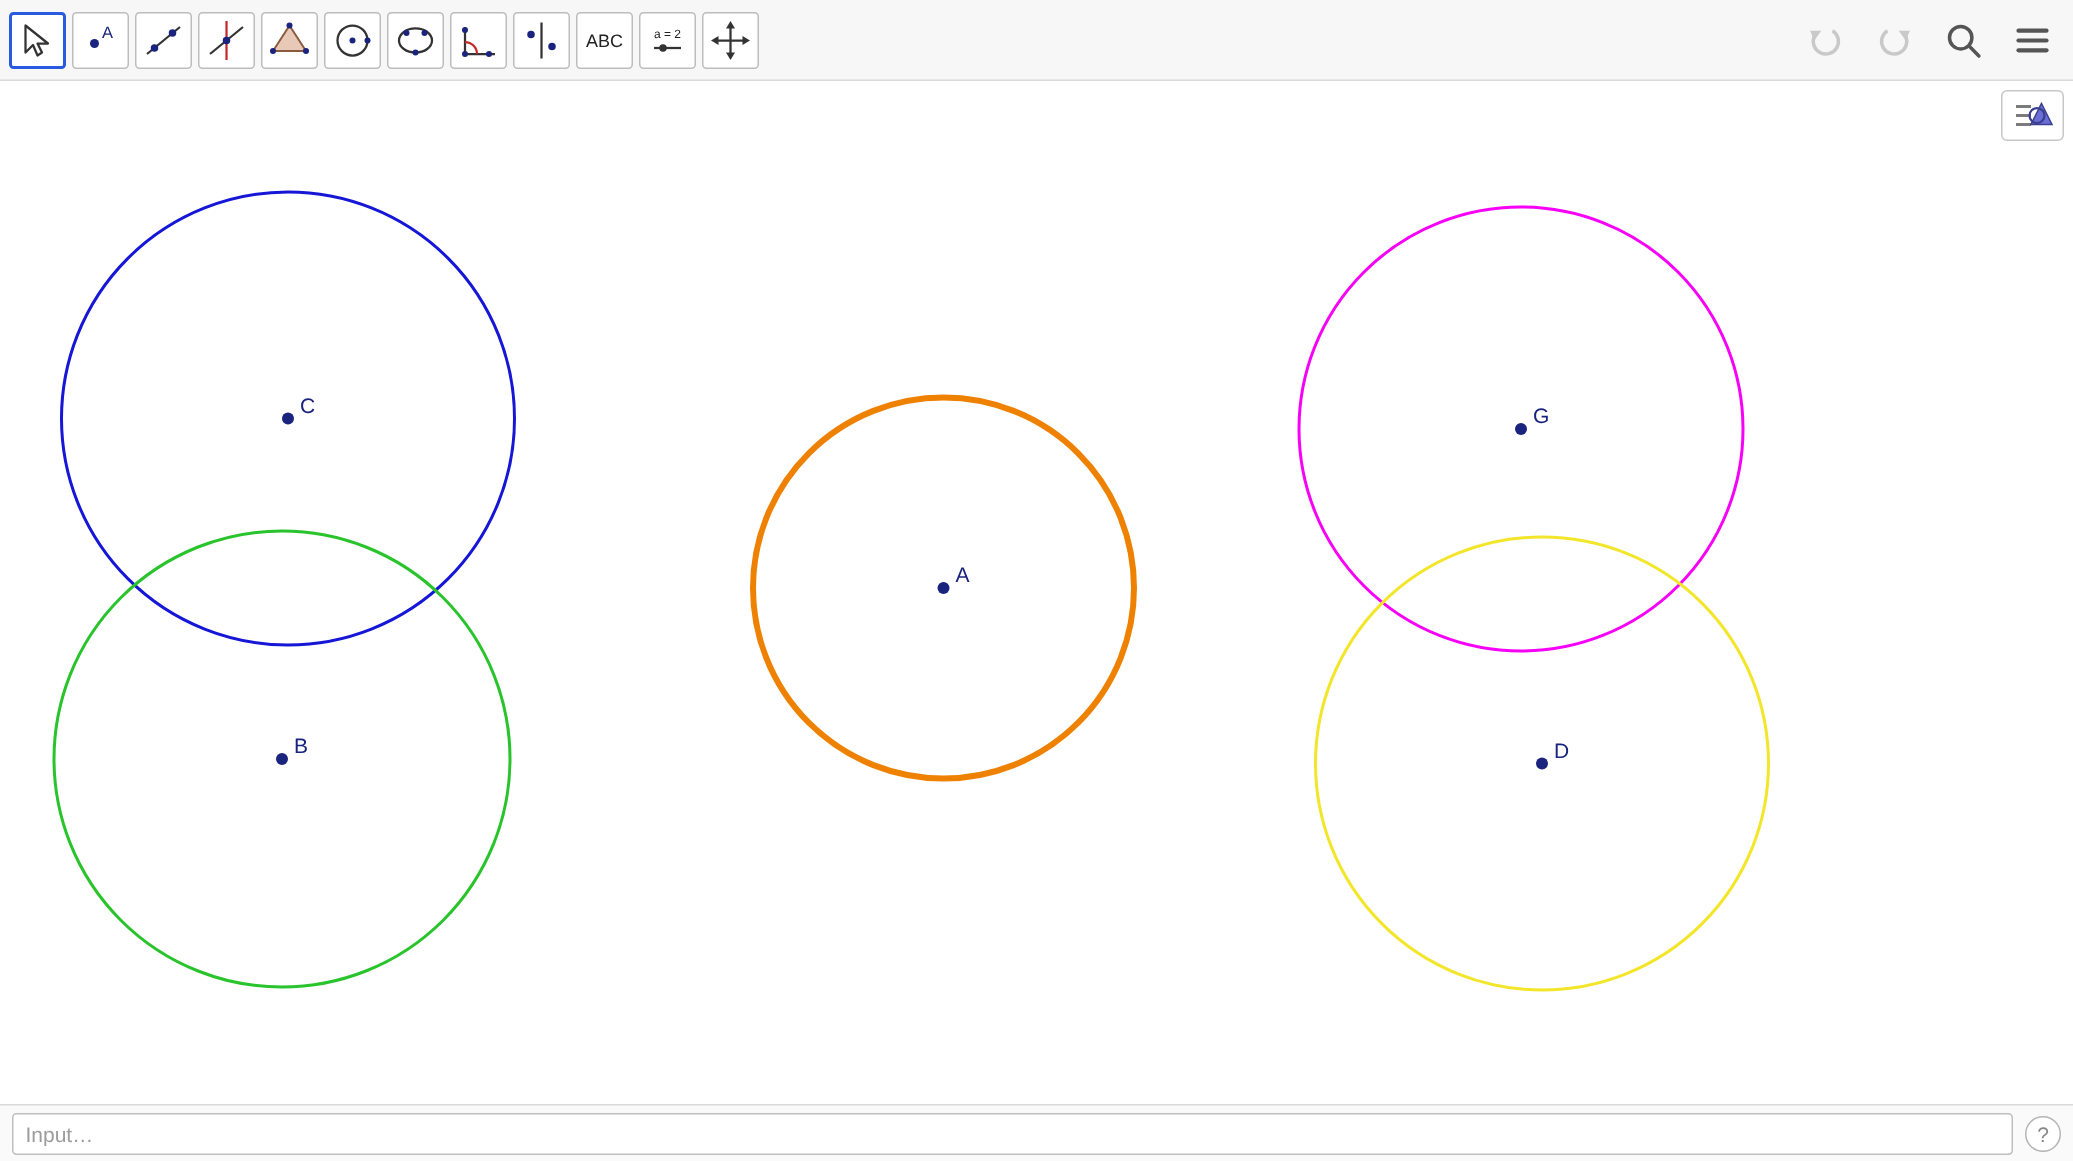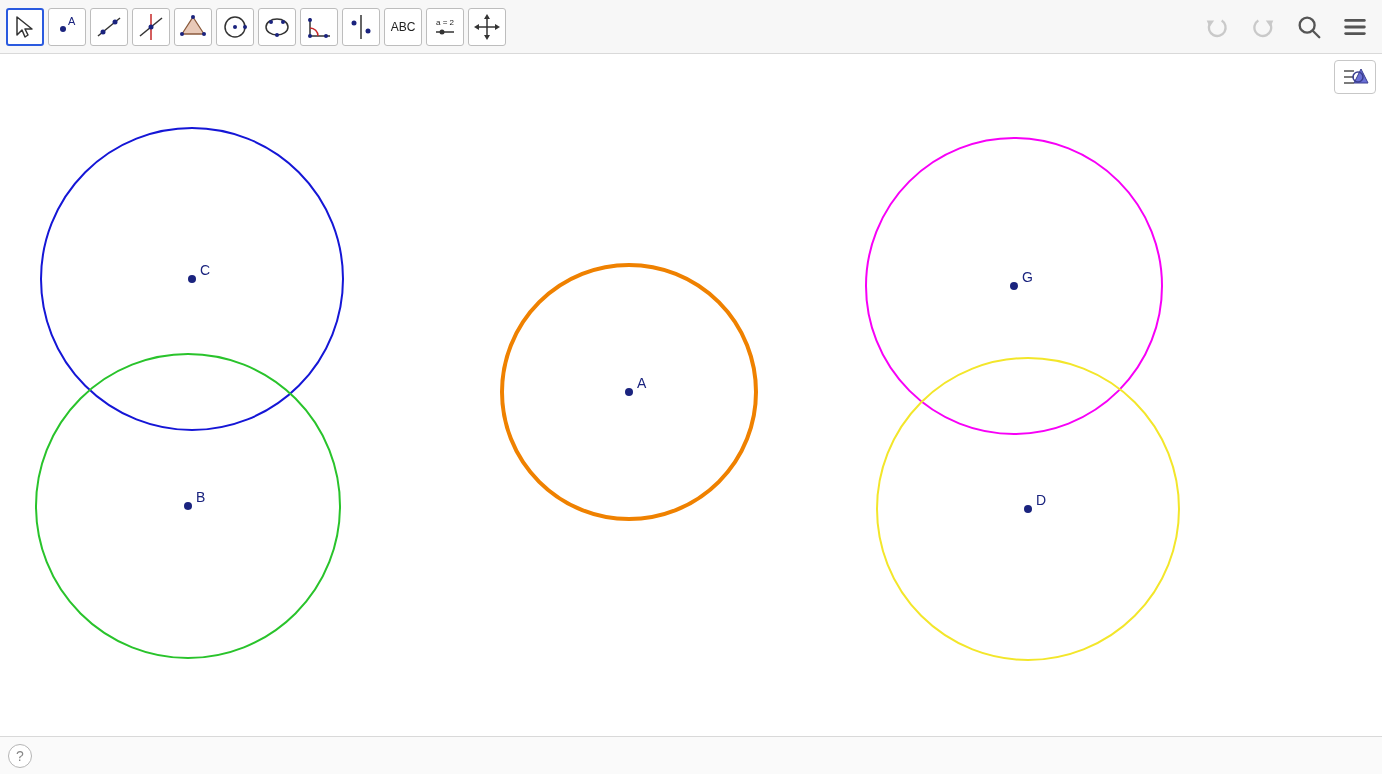--- a/index.html
+++ b/index.html
@@ -251,16 +251,17 @@
         <line x1="3" y1="5" x2="13" y2="5" stroke="#7b7b7b" stroke-width="2"></line>
         <line x1="3" y1="11" x2="13" y2="11" stroke="#7b7b7b" stroke-width="2"></line>
         <line x1="3" y1="17" x2="13" y2="17" stroke="#7b7b7b" stroke-width="2"></line>
         <polygon points="20,3 27,17 13,17" fill="#6a6fd6" stroke="#3b3f90" stroke-width="1"></polygon>
         <circle cx="17" cy="11" r="5" fill="none" stroke="#3b3f90" stroke-width="1.5"></circle>
       </svg>
     </div>
   </div>
 
   <div class="input-bar">
+    <input class="input-field" placeholder="Input…" style="">
     <div class="help-btn">?</div>
   </div>
 
 </div>
 
 </body></html>

